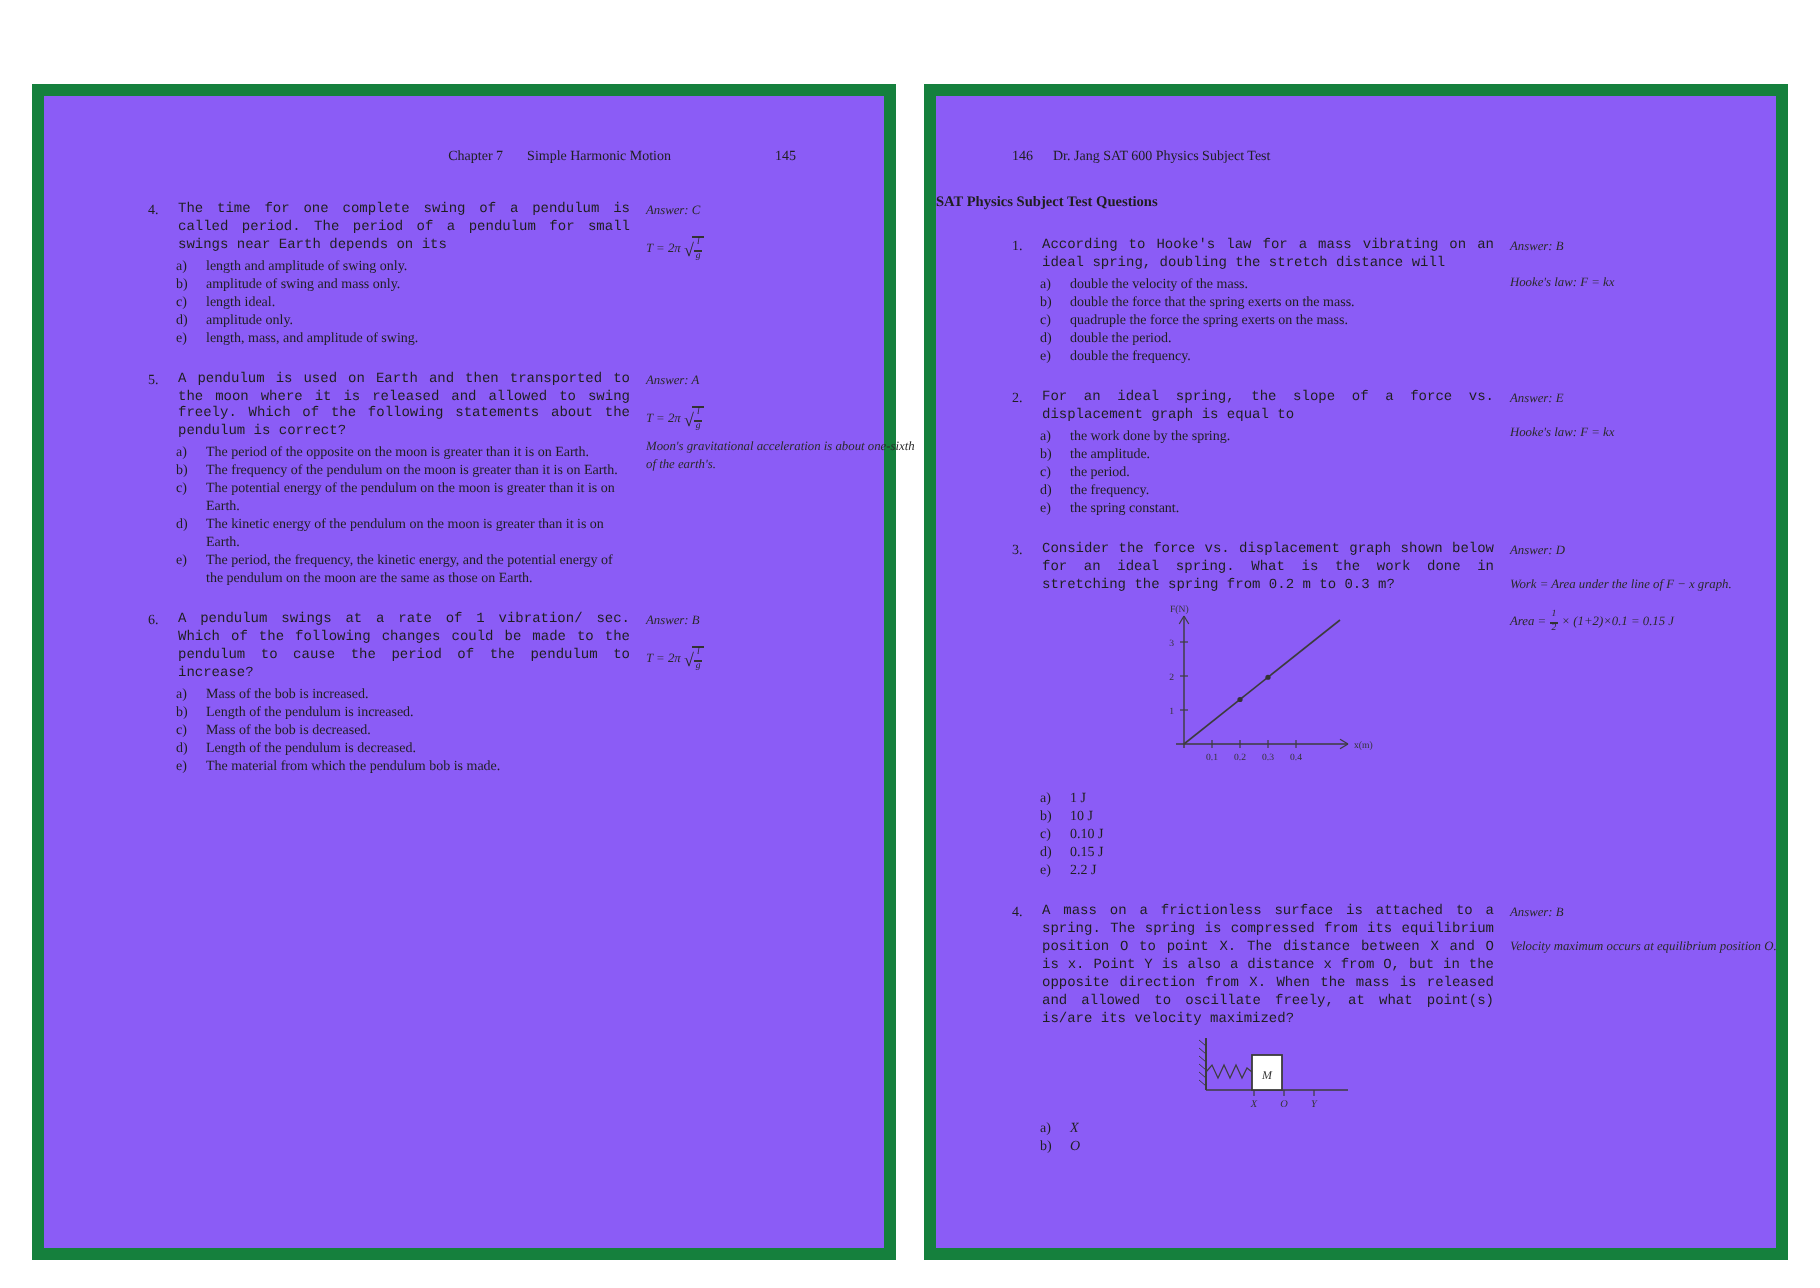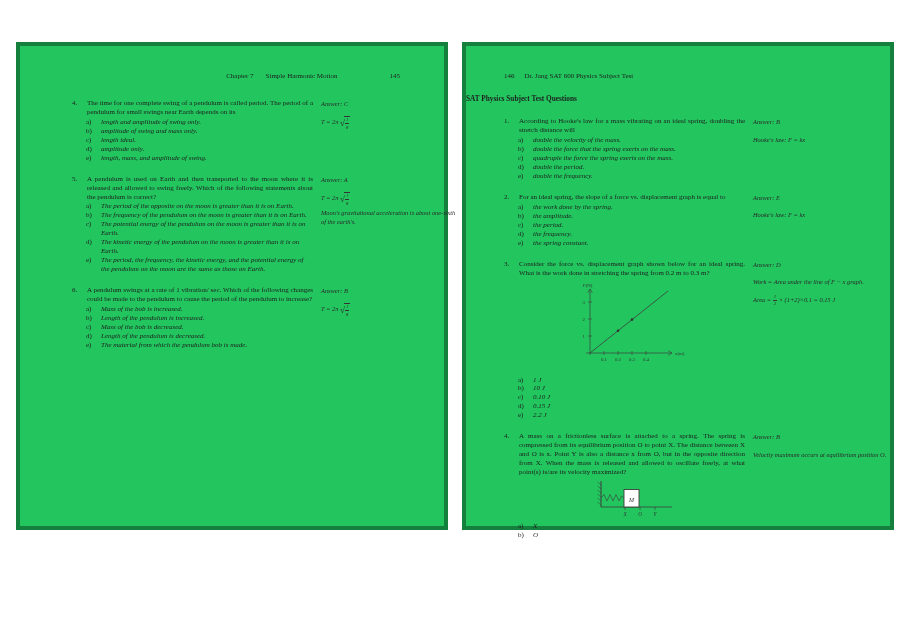--- a/index.html
+++ b/index.html
@@ -3,47 +3,47 @@
 <meta charset="utf-8">
 <style>
   html,body{margin:0;padding:0;}
   body{
     width:910px;height:644px;position:relative;overflow:hidden;
     background:#ffffff;color:#1f1f1f;
     font-family:"Liberation Serif","DejaVu Serif",serif;
     font-size:7px;line-height:1.28;
   }
   .page{
-    position:absolute;top:42px;width:432px;height:488px;
-    background:#22c55e;border:4px solid #15803d;box-sizing:border-box;
+    position:absolute;top:42px;width:432px;height:588px;
+    background:#8b5cf6;border:6px solid #15803d;box-sizing:border-box;
   }
   #page-left{left:16px;}
   #page-right{left:462px;}
 
   
   .pl-header{display:flex;justify-content:flex-end;align-items:baseline;
     padding:26px 44px 0 0;gap:12px;}
   .pl-header .pgnum{margin-left:40px;}
   .pr-header{display:flex;align-items:baseline;gap:10px;padding:26px 0 0 38px;}
   .section-title{text-align:left;font-weight:bold;font-size:7.3px;margin-top:13px;}
 
   
   .q-list{margin-top:18px;}
   #page-right .q-list{margin-top:14px;}
   #page-left .q-list{padding-left:52px;}
   #page-right .q-list{padding-left:38px;}
   .q{display:flex;margin-bottom:12px;}
   .q-main{width:241px;flex-shrink:0;}
   .q-head{display:flex;}
   .q-num{width:15px;flex-shrink:0;}
-  .q-stem{flex:1;text-align:justify;}
+  .q-stem{flex:1;text-align:justify;font-family:Liberation Mono, monospace;}
   .q-opts{margin-left:14px;margin-top:1px;}
   .opt{display:flex;}
   .opt-letter{width:15px;flex-shrink:0;}
-  .opt-text{flex:1;font-style:italic;}
+  .opt-text{flex:1;}
   .opt.it .opt-text{font-style:italic;}
 
   
   .q-margin{width:138px;margin-left:8px;flex-shrink:0;
     font-style:italic;font-size:6.4px;line-height:1.45;color:#2a2a2a;}
   .m-item{margin-bottom:8px;}
   .m-item.formula{margin-bottom:2px;}
 
   
   .frac{display:inline-flex;flex-direction:column;align-items:center;

